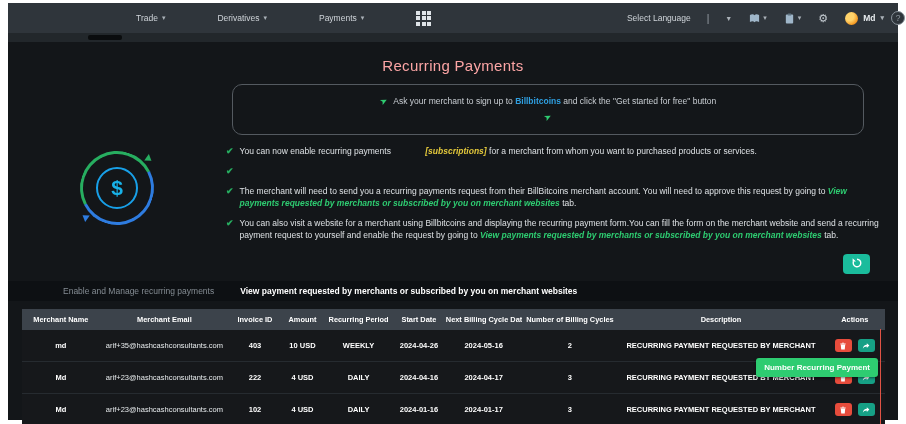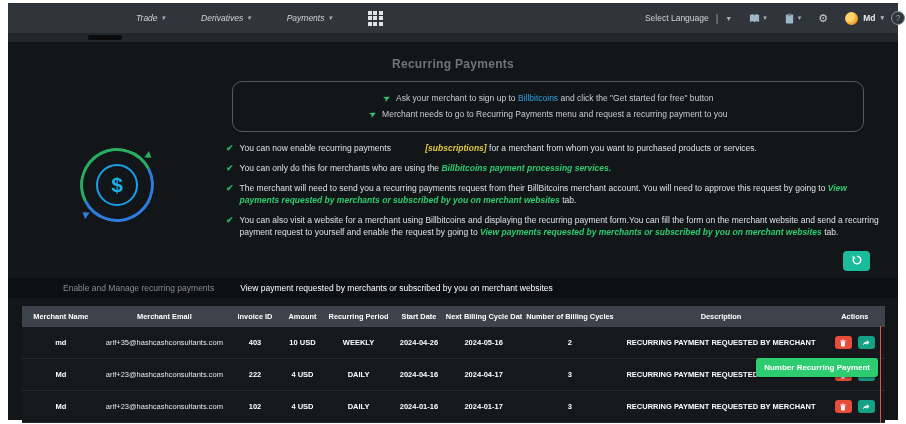--- a/index.html
+++ b/index.html
@@ -4,52 +4,52 @@
 <style>
   * { box-sizing: border-box; margin: 0; padding: 0; }
   html,body { width: 906px; height: 424px; background: #ffffff; overflow: hidden;
     font-family: "Liberation Sans", sans-serif; }
   .app { position: absolute; left: 8px; top: 3px; width: 890px; height: 417px;
     background: #131619; overflow: visible; }
 
   
   .navbar { position: relative; height: 30px; background: #2f353b; display: flex;
     align-items: center; color: #cfd4d9; font-size: 8.5px; }
-  .nav-left { display: flex; align-items: center; gap: 36px; padding-left: 128px; font-style: italic; }
+  .nav-left { display: flex; align-items: center; gap: 52px; padding-left: 128px; }
   .nav-item { display: flex; align-items: center; gap: 4px; cursor: pointer; }
   .caret { font-size: 7px; color: #aab1b8; }
   .apps-grid { display: grid; grid-template-columns: repeat(3, 4px); grid-gap: 1.5px; }
   .apps-grid i { width: 4px; height: 4px; background: #dfe4e8; display: block; }
   .nav-right { margin-left: auto; display: flex; align-items: center; gap: 17px; padding-right: 14px; }
-  .lang { display: flex; align-items: center; gap: 7px; }
+  .lang { display: flex; align-items: center; gap: 16px; }
   .lang .pipe { color: #9aa1a8; font-size: 10px; }
   .mini-svg svg { width: 11px; height: 11px; display: block; }
   .icon-wrap { display: flex; align-items: center; gap: 3px; }
   .gear { font-size: 11px; color: #c3cad0; }
   .avatar { width: 13px; height: 13px; border-radius: 50%;
     background: radial-gradient(circle at 35% 35%, #ffd36b 0 35%, #f59a23 70%, #c96b12 100%);
     display: inline-block; }
   .user { display: flex; align-items: center; gap: 5px; font-weight: bold; color: #e8ecef; }
   .edge-icon { position: absolute; right: -7px; top: 8px; width: 14px; height: 14px;
     border: 1px solid #8a939b; border-radius: 50%; color: #8a939b; font-size: 9px;
     line-height: 12px; text-align: center; background: #2f353b; }
 
   .substrip { height: 9px; background: #22272b; position: relative; }
   .substrip-tab { position: absolute; left: 80px; top: 2px; width: 34px; height: 5px;
     background: #0a0c0e; border-radius: 2px; }
 
   
-  .page-title { text-align: center; color: #737373; font-size: 12px; font-weight: bold;
+  .page-title { text-align: center; color: #fca5a5; font-size: 15px; font-weight: normal;
     margin-top: 15px; letter-spacing: 0.3px; }
 
   .info-box { width: 632px; margin: 10px 26px 0 224px; border: 1px solid #545a60;
     border-radius: 10px; padding: 8px 10px 9px; color: #c8cdd2; font-size: 8.5px; }
   .instr { display: flex; justify-content: center; align-items: center; gap: 6px; padding: 3px 0; }
   .plane-icon { color: #2ecc71; font-size: 9px; display: inline-block; transform: rotate(-28deg); }
-  .blue-link { color: #2f9fe0; font-weight: normal; text-decoration: none; cursor: pointer; }
+  .blue-link { color: #2f9fe0; font-weight: bold; text-decoration: none; cursor: pointer; }
 
   .notes-section { display: flex; margin-top: 10px; }
   .money-col { width: 218px; display: flex; justify-content: center; align-items: flex-start; padding-top: 6px; }
   .money-icon { position: relative; width: 74px; height: 74px; }
   .ring { position: absolute; inset: 0; border: 3px solid #2e7ce0; border-radius: 50%;
     border-top-color: #27ae60; border-left-color: #27ae60; transform: rotate(18deg); }
   .coin { position: absolute; left: 16px; top: 16px; width: 42px; height: 42px;
     border: 2px solid #18a0e8; border-radius: 50%; color: #18b2e8; font-size: 21px;
     font-weight: bold; text-align: center; line-height: 38px; }
   .arrow { position: absolute; width: 0; height: 0; }
@@ -67,21 +67,21 @@
   .hl-green { color: #2ecc71; }
 
   .refresh-row { display: flex; justify-content: flex-end; padding: 6px 28px 0 0; }
   .refresh-btn { width: 27px; height: 20px; background: #1abc9c; border: none; border-radius: 4px;
     cursor: pointer; display: flex; align-items: center; justify-content: center; }
   .refresh-btn svg { width: 12px; height: 12px; }
 
   .tabs-bar { margin-top: 7px; background: #0d1013; padding: 5px 16px; display: flex;
     gap: 26px; font-size: 8.5px; align-items: center; }
   .tab-inactive { color: #848c93; cursor: pointer; margin-left: 39px; }
-  .tab-active { color: #ffffff; font-weight: normal; cursor: pointer; }
+  .tab-active { color: #ffffff; font-weight: bold; cursor: pointer; }
 
   
   .table-wrap { margin: 8px 13px 0 14px; position: relative; }
   table { width: 100%; border-collapse: collapse; table-layout: fixed; }
   th { background: #3c434b; color: #ffffff; font-size: 7.4px; font-weight: bold;
     padding: 6px 1px; text-align: center; white-space: nowrap; overflow: hidden; }
   td { background: #16181b; color: #ffffff; font-size: 7.5px; font-weight: bold;
     padding: 9px 2px; text-align: center; border-bottom: 1px solid #262b30;
     white-space: nowrap; overflow: hidden; }
   td.email { font-weight: normal; color: #e6eaec; }
@@ -171,41 +171,39 @@
 
   <div class="page-title">Recurring Payments</div>
 
   <div class="info-box">
     <div class="instr">
       <span class="plane-icon">➤</span>
       <span><span>Ask your merchant to sign up to </span><a class="blue-link">Billbitcoins</a><span> and click the "Get started for free" button</span></span>
     </div>
     <div class="instr">
       <span class="plane-icon">➤</span>
-      <span>Merchant needs to go to Recurring Payments menu and request a recurring payment to you</span>
     </div>
   </div>
 
   <div class="notes-section">
     <div class="money-col">
       <div class="money-icon">
         <div class="ring"></div>
         <span class="arrow arrow-top"></span>
         <span class="arrow arrow-bottom"></span>
         <div class="coin">$</div>
       </div>
     </div>
     <div class="notes">
       <div class="note">
         <span class="check-icon">✔</span>
         <span><span>You can now enable recurring payments </span><span class="hl hl-yellow">[subscriptions]</span><span> for a merchant from whom you want to purchased products or services.</span></span>
       </div>
       <div class="note">
         <span class="check-icon">✔</span>
-        <span><span>You can only do this for merchants who are using the </span><span class="hl hl-green">Billbitcoins payment processing services.</span><span></span></span>
       </div>
       <div class="note">
         <span class="check-icon">✔</span>
         <span><span>The merchant will need to send you a recurring payments request from their BillBitcoins merchant account. You will need to approve this request by going to </span><span class="hl hl-green">View payments requested by merchants or subscribed by you on merchant websites</span><span> tab.</span></span>
       </div>
       <div class="note">
         <span class="check-icon">✔</span>
         <span><span>You can also visit a website for a merchant using Billbitcoins and displaying the recurring payment form.You can fill the form on the merchant website and send a recurring payment request to yourself and enable the request by going to </span><span class="hl hl-green">View payments requested by merchants or subscribed by you on merchant websites</span><span> tab.</span></span>
       </div>
     </div>

